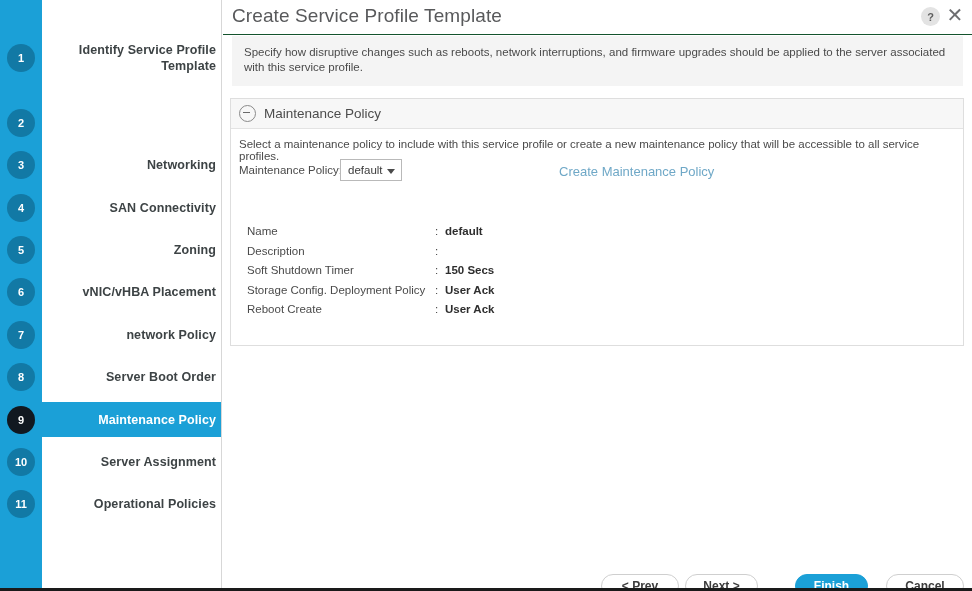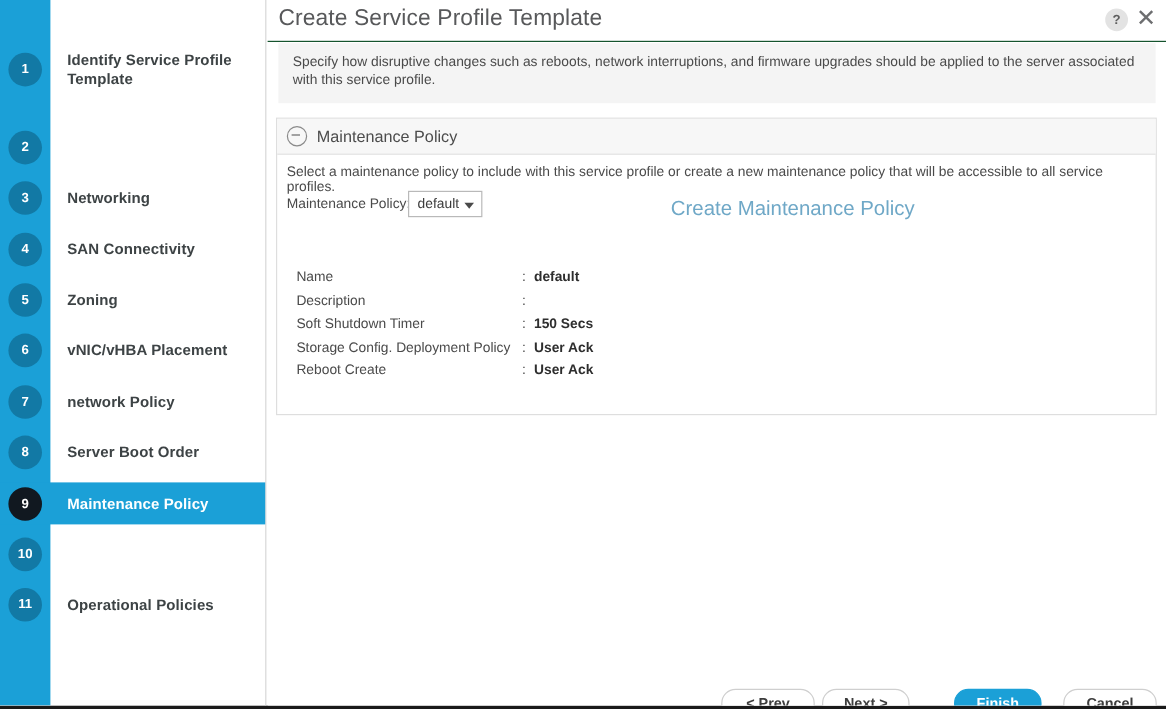--- a/index.html
+++ b/index.html
@@ -70,20 +70,21 @@
   }
   .step-label {
     position: absolute;
     left: 56px;
     width: 160px;
     font-size: 12.5px;
     font-weight: bold;
     color: #3d4345;
     line-height: 16px;
     letter-spacing: 0.1px;
+    text-align: right;
   }
   .step.active .step-label {
     color: #ffffff;
   }
 
   
   #content {
     position: absolute;
     left: 223px; top: 0;
     width: 749px;
@@ -230,21 +231,21 @@
     position: absolute;
     right: 6px; top: 9px;
     width: 0; height: 0;
     border-left: 4px solid transparent;
     border-right: 4px solid transparent;
     border-top: 5px solid #4a4a4a;
   }
   #create-link {
     position: absolute;
     left: 320px; top: 5px;
-    font-size: 17px;
+    font-size: 13px;
     color: #6fa8c7;
     cursor: pointer;
     white-space: nowrap;
   }
 
   
   #details {
     position: absolute;
     left: 16px; top: 126px;
     width: 420px;
@@ -342,20 +343,21 @@
         <div class="step" style="top: 359px;">
           <div class="badge">8</div>
           <div class="step-label">Server Boot Order</div>
         </div>
         <div class="step active" style="top: 402px;">
           <div class="badge">9</div>
           <div class="step-label">Maintenance Policy</div>
         </div>
         <div class="step" style="top: 444px;">
           <div class="badge">10</div>
+          <div class="step-label">Server Assignment</div>
         </div>
         <div class="step" style="top: 486px; padding-left: 29px;">
           <div class="badge">11</div>
           <div class="step-label">Operational Policies</div>
         </div>
       </div>
   </div>
 
   <div id="content">
 

